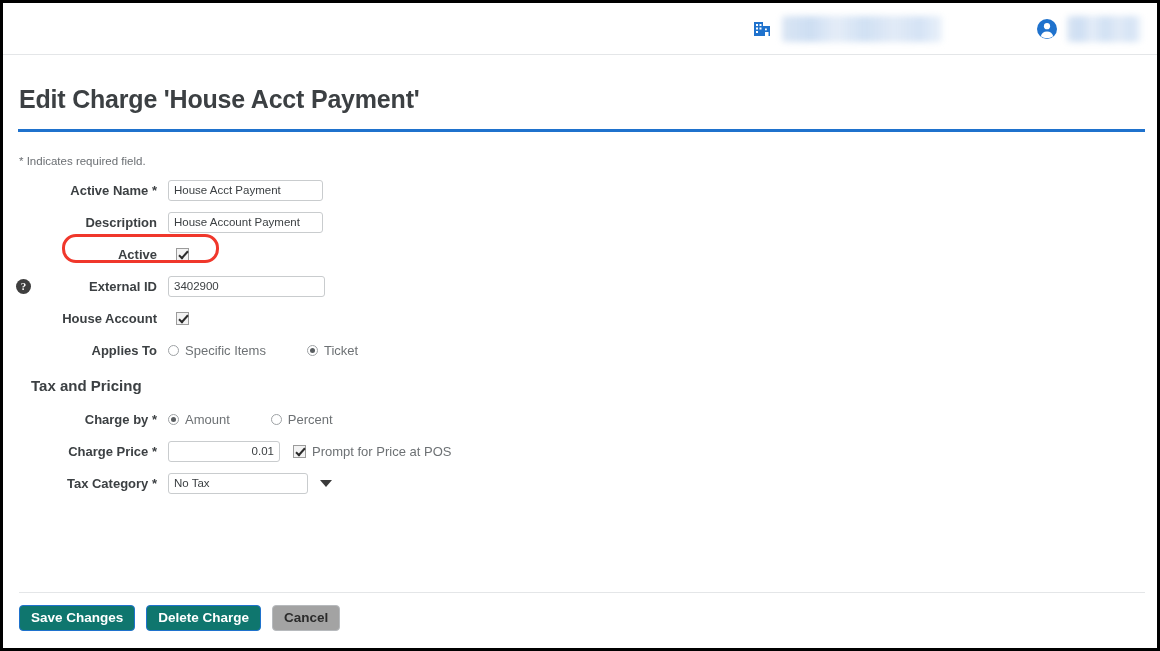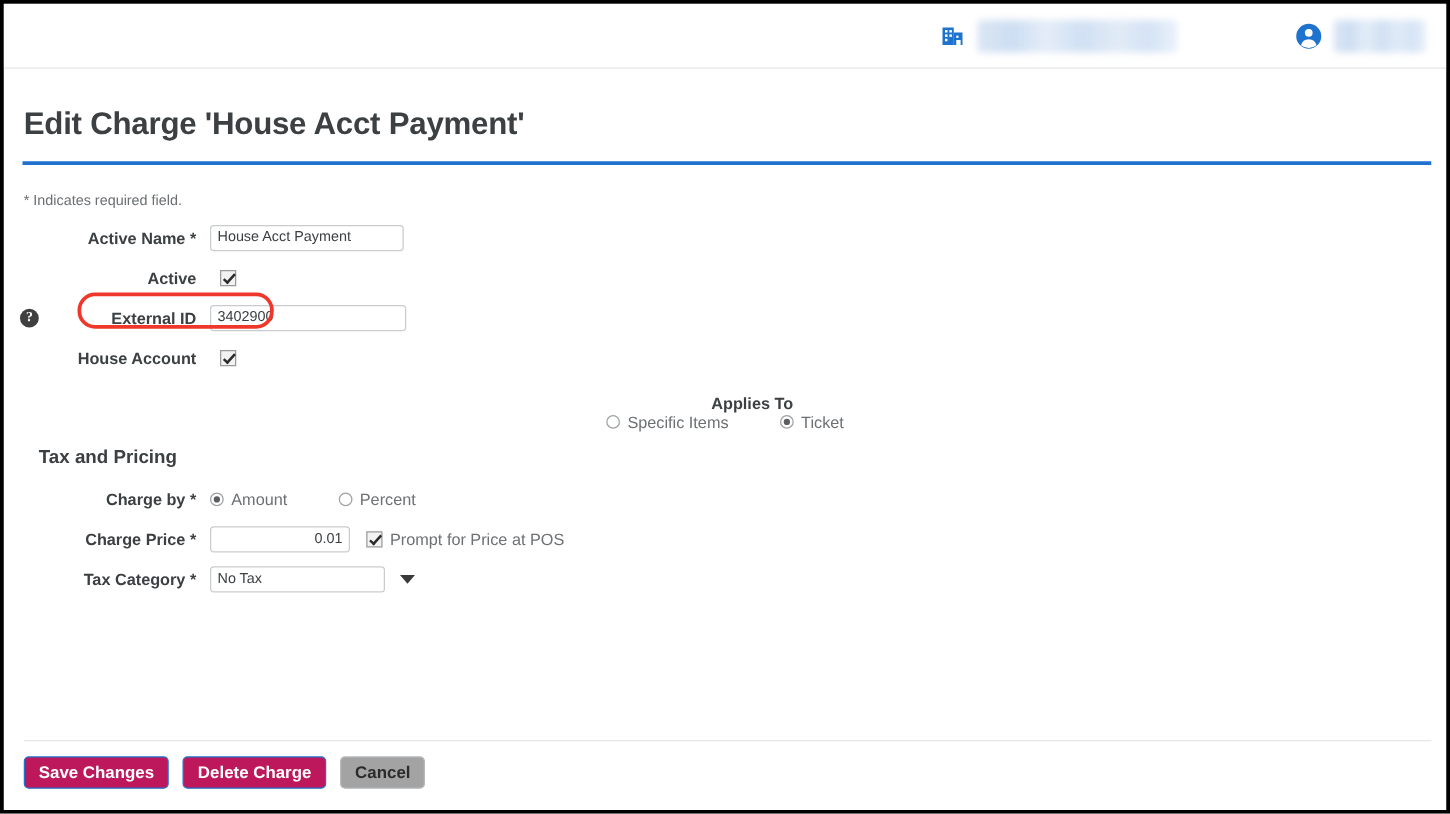--- a/index.html
+++ b/index.html
@@ -262,21 +262,21 @@
     font-weight: bold;
     border-radius: 4px;
     padding: 0 11px;
     height: 26px;
     line-height: 24px;
     box-sizing: border-box;
     cursor: pointer;
     white-space: nowrap;
   }
   .btn-primary {
-    background: #be185d;
+    background: #0f766e;
     border: 1px solid #1f72cd;
     color: #ffffff;
   }
   .btn-default {
     background: #a3a3a3;
     border: 1px solid #b7babd;
     color: #2b2b2b;
   }
   .btn + .btn { margin-left: 11px; text-align: right; }
 </style>
@@ -323,20 +323,27 @@
   <div class="form">
 
     <div class="row">
       <div class="help-col"></div>
       <div class="label">Active Name *</div>
       <div class="field">
         <input class="txtinput w-name" type="text" value="House Acct Payment" style="">
       </div>
     </div>
 
+    <div class="row">
+      <div class="help-col"></div>
+      <div class="label">Description</div>
+      <div class="field">
+        <input class="txtinput w-desc" type="text" value="House Account Payment" style="">
+      </div>
+    </div>
 
     <div class="row">
       <div class="help-col"></div>
       <div class="label">Active</div>
       <div class="field">
         <span class="checkbox checked cb-offset"></span>
       </div>
     </div>
 
     <div class="row">
@@ -350,21 +357,21 @@
     </div>
 
     <div class="row">
       <div class="help-col"></div>
       <div class="label">House Account</div>
       <div class="field">
         <span class="checkbox checked cb-offset"></span>
       </div>
     </div>
 
-    <div class="row" style="margin-top:14px;flex-direction:column;">
+    <div class="row" style="margin-top:2px;">
       <div class="help-col"></div>
       <div class="label">Applies To</div>
       <div class="field">
         <span class="radio-opt">
           <span class="radio"></span>
           <span>Specific Items</span>
         </span>
         <span class="radio-opt radio-gap">
           <span class="radio selected"></span>
           <span>Ticket</span>

